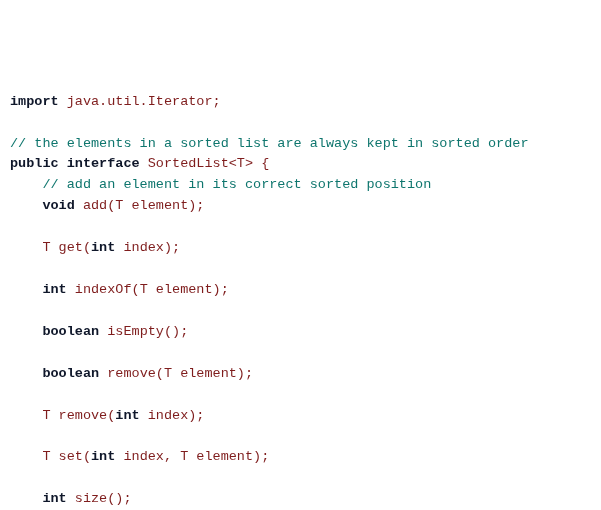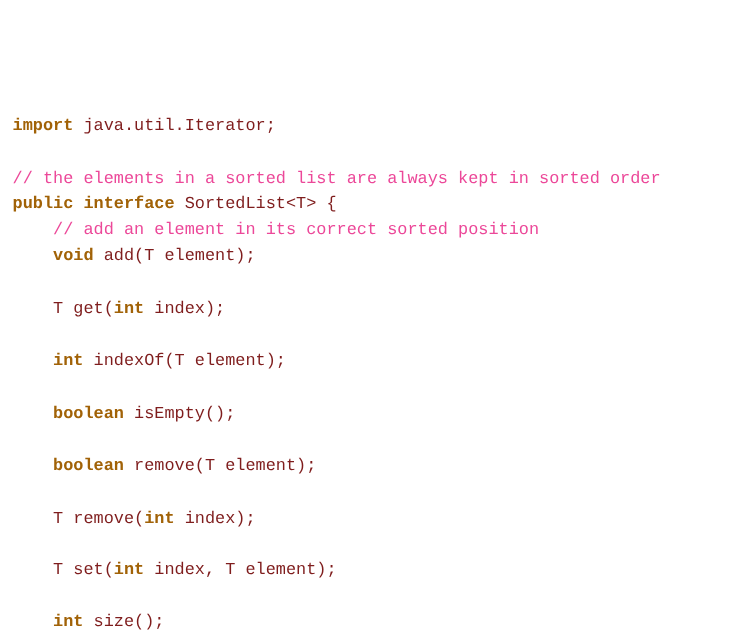--- a/index.html
+++ b/index.html
@@ -5,22 +5,22 @@
   body {
     margin: 0;
     padding: 8px 10px;
     background: #ffffff;
     font-family: Consolas, "Courier New", monospace;
     font-size: 13.5px;
     line-height: 1.55;
     color: #333333;
     white-space: pre;
   }
-  .kw { color: #a16207; font-weight: bold; text-align: right; }
-  .comment { color: #ec4899; }
+  .kw { color: #0f172a; font-weight: bold; text-align: right; }
+  .comment { color: #0f766e; }
   .normal { color: #7f1d1d; }
 </style>
 </head>
 <body>
 
 
 
 <div id="code-block"><div><span class="kw">import</span><span class="normal"> java.util.Iterator;</span></div><div>&nbsp;</div><div><span class="comment">// the elements in a sorted list are always kept in sorted order</span></div><div><span class="kw">public</span><span class="normal"> </span><span class="kw">interface</span><span class="normal"> SortedList&lt;T&gt; {</span></div><div><span class="normal">    </span><span class="comment">// add an element in its correct sorted position</span></div><div><span class="normal">    </span><span class="kw">void</span><span class="normal"> add(T element);</span></div><div>&nbsp;</div><div><span class="normal">    T get(</span><span class="kw">int</span><span class="normal"> index);</span></div><div>&nbsp;</div><div><span class="normal">    </span><span class="kw">int</span><span class="normal"> indexOf(T element);</span></div><div>&nbsp;</div><div><span class="normal">    </span><span class="kw">boolean</span><span class="normal"> isEmpty();</span></div><div>&nbsp;</div><div><span class="normal">    </span><span class="kw">boolean</span><span class="normal"> remove(T element);</span></div><div>&nbsp;</div><div><span class="normal">    T remove(</span><span class="kw">int</span><span class="normal"> index);</span></div><div>&nbsp;</div><div><span class="normal">    T set(</span><span class="kw">int</span><span class="normal"> index, T element);</span></div><div>&nbsp;</div><div><span class="normal">    </span><span class="kw">int</span><span class="normal"> size();</span></div></div>
 
 

